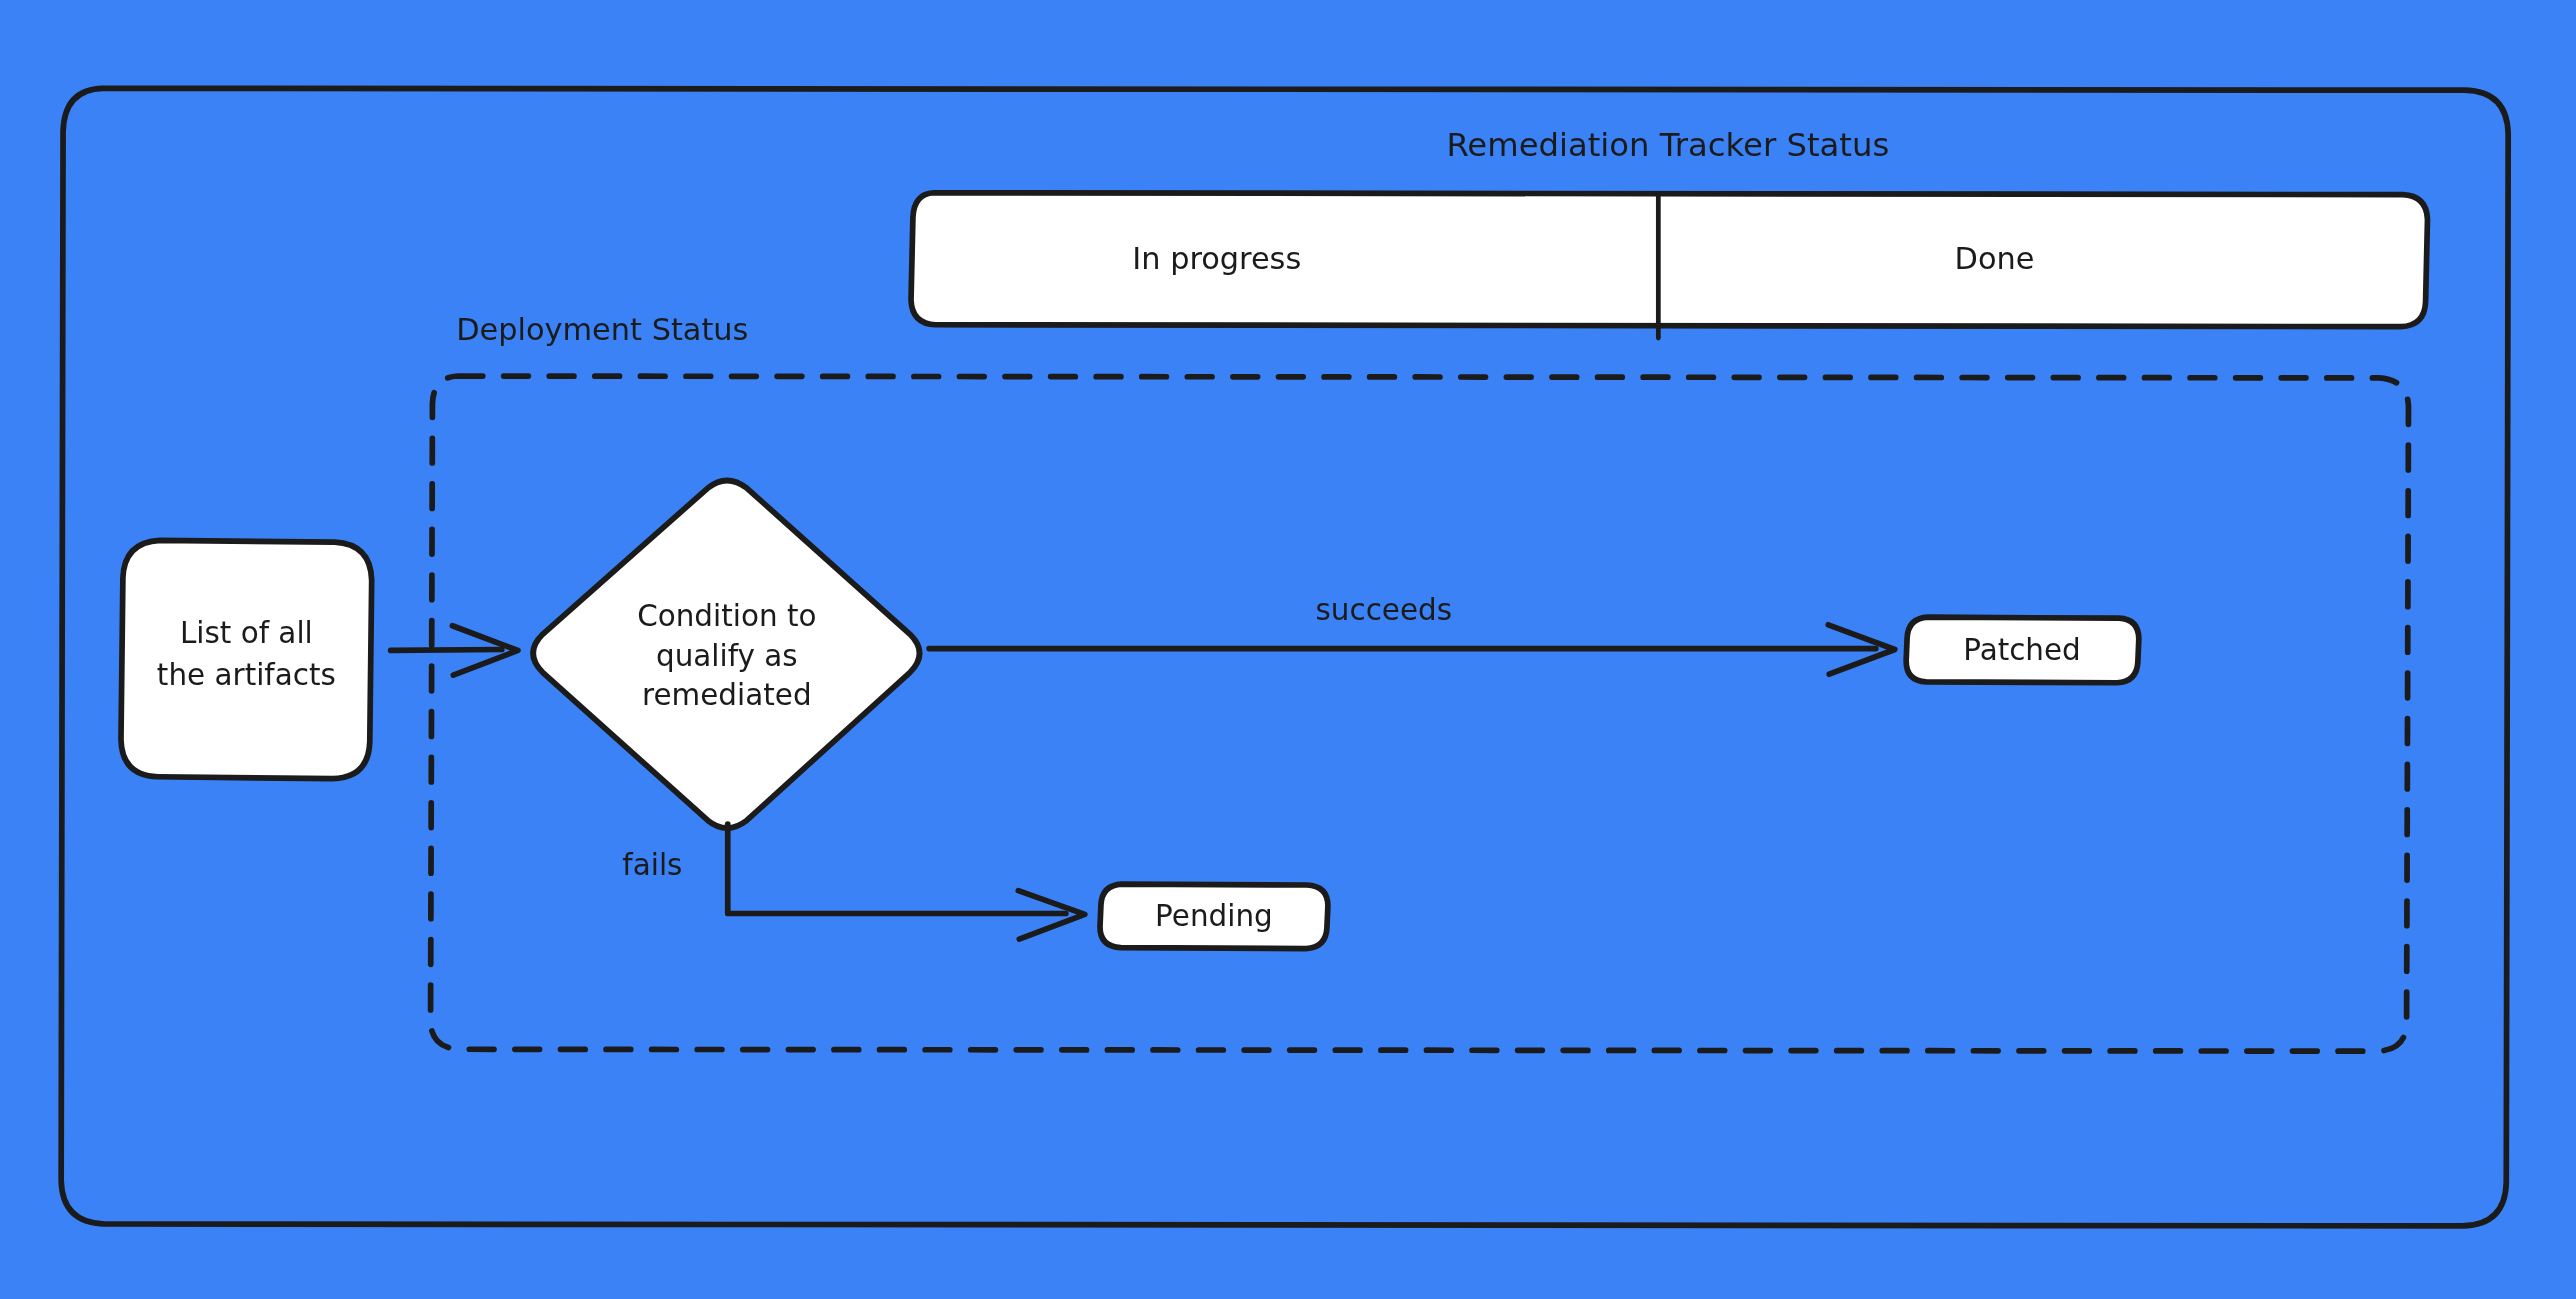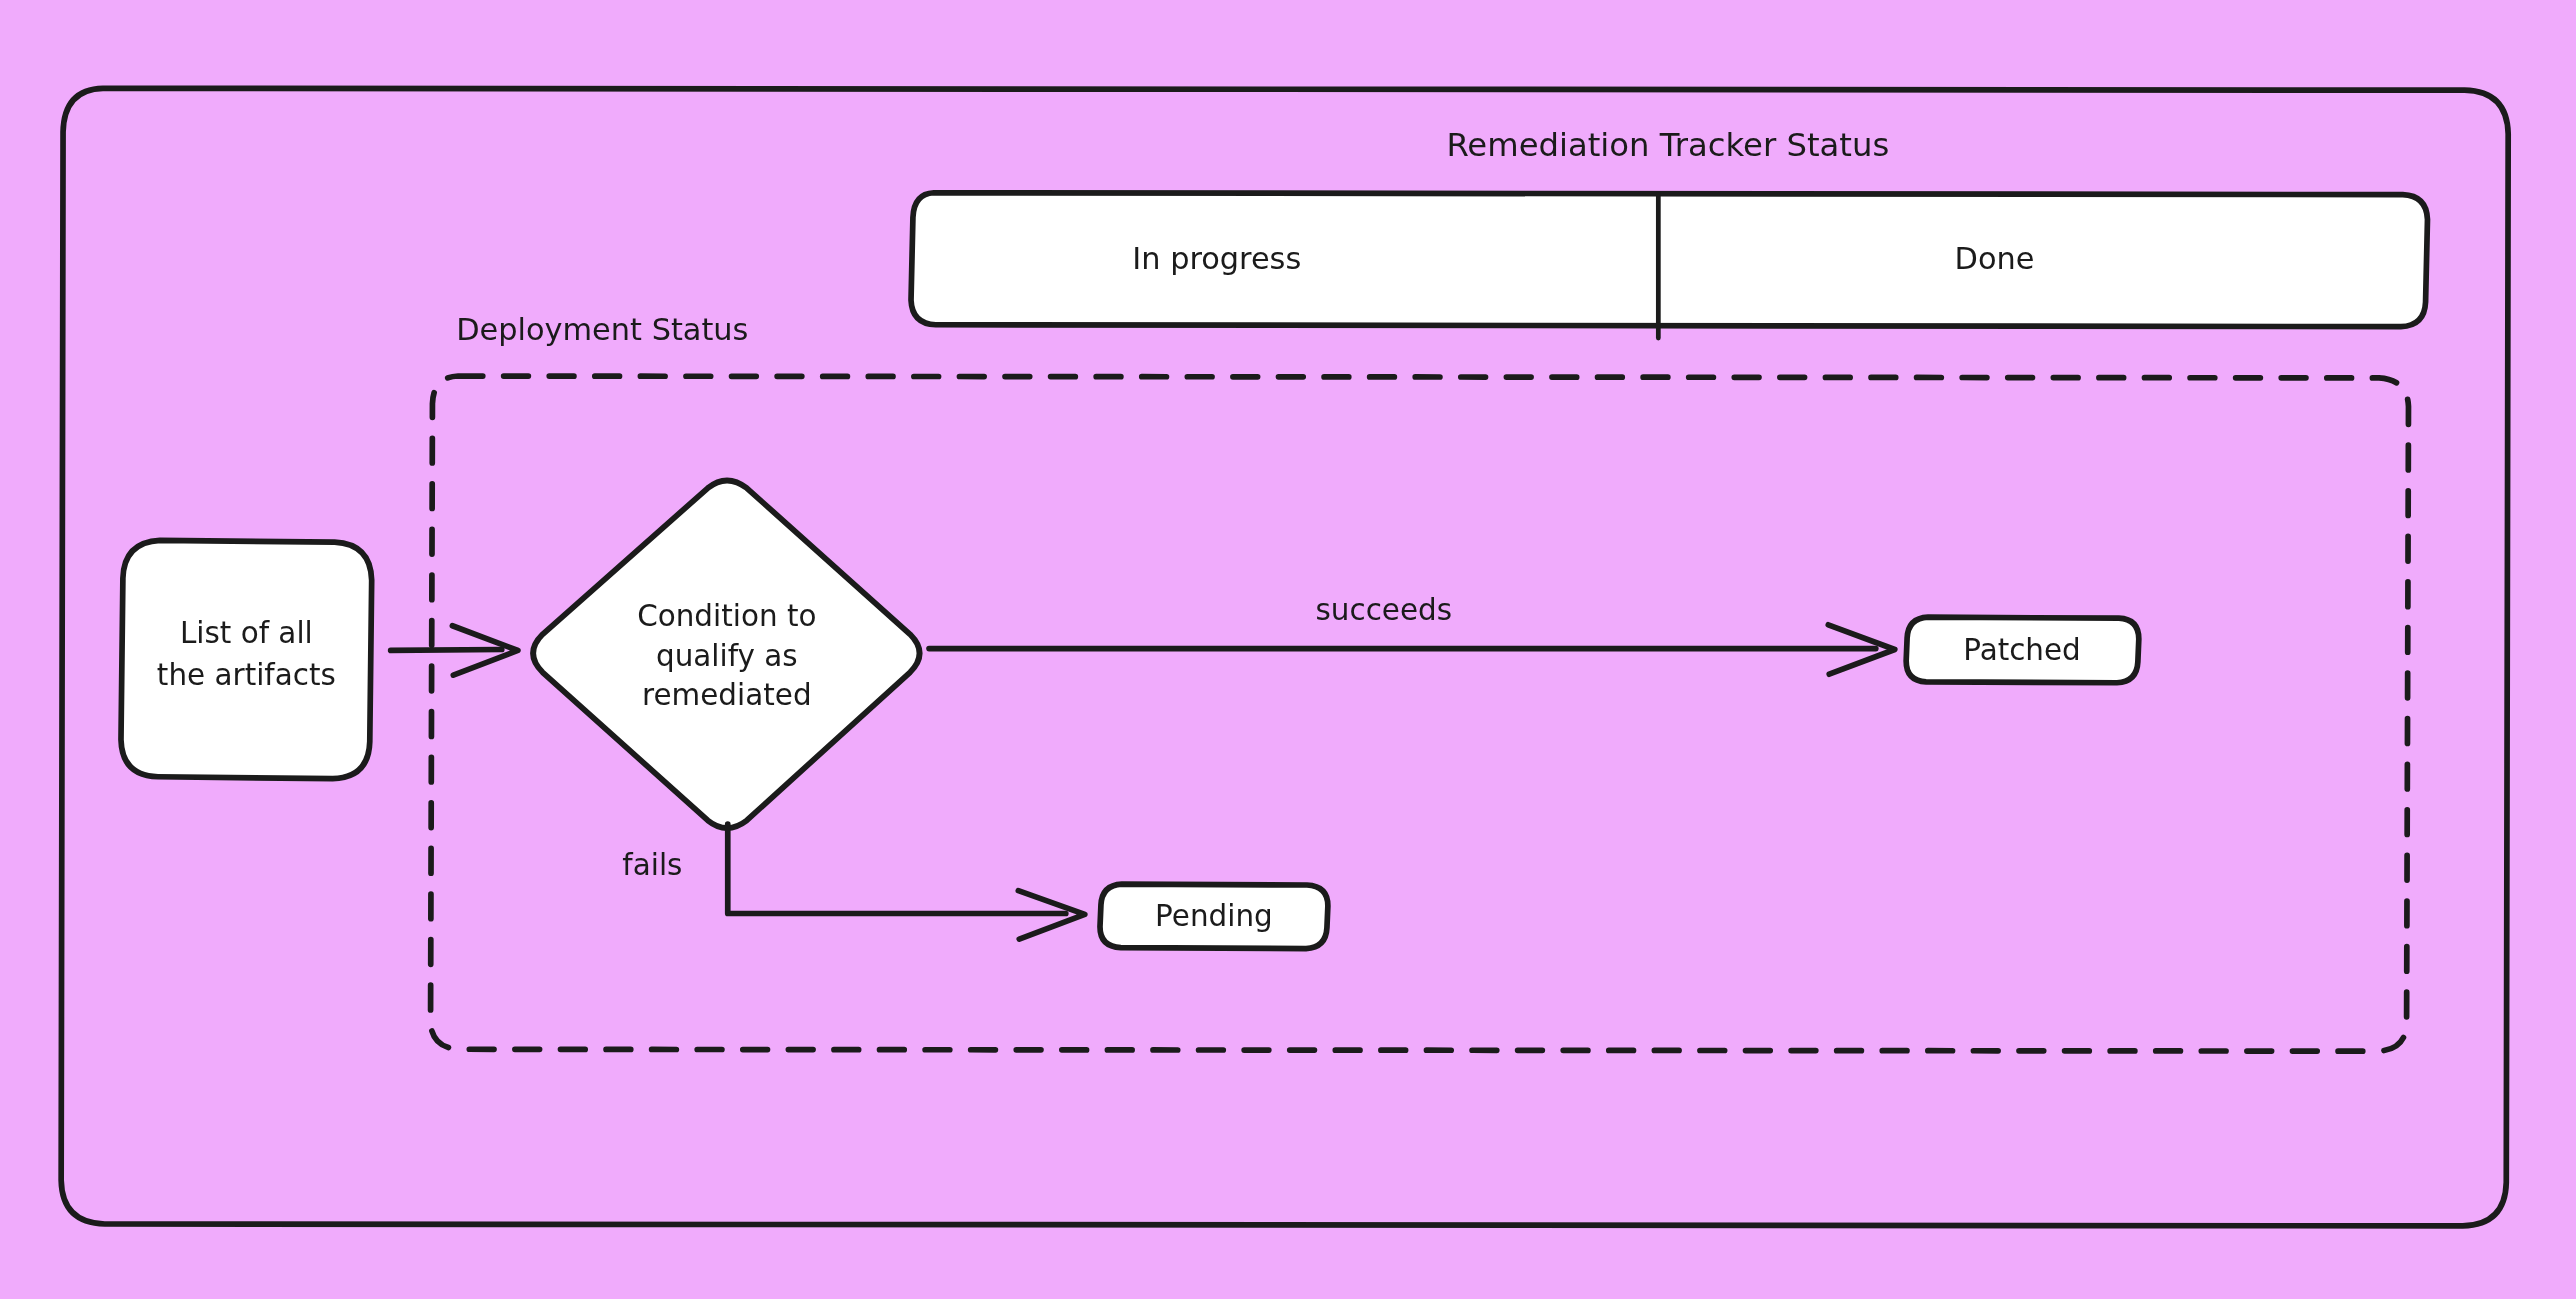--- a/index.html
+++ b/index.html
@@ -8,21 +8,21 @@
     padding: 0;
     background: #ffffff;
   }
   body {
     font-family: "DejaVu Sans", sans-serif;
   }
   #canvas {
     position: relative;
     width: 2576px;
     height: 1299px;
-    background: #f0abfc;
+    background: #3b82f6;
     overflow: hidden;
   }
   #canvas svg {
     position: absolute;
     top: 0;
     left: 0;
     width: 2576px;
     height: 1299px;
   }
   .dgm-text {

